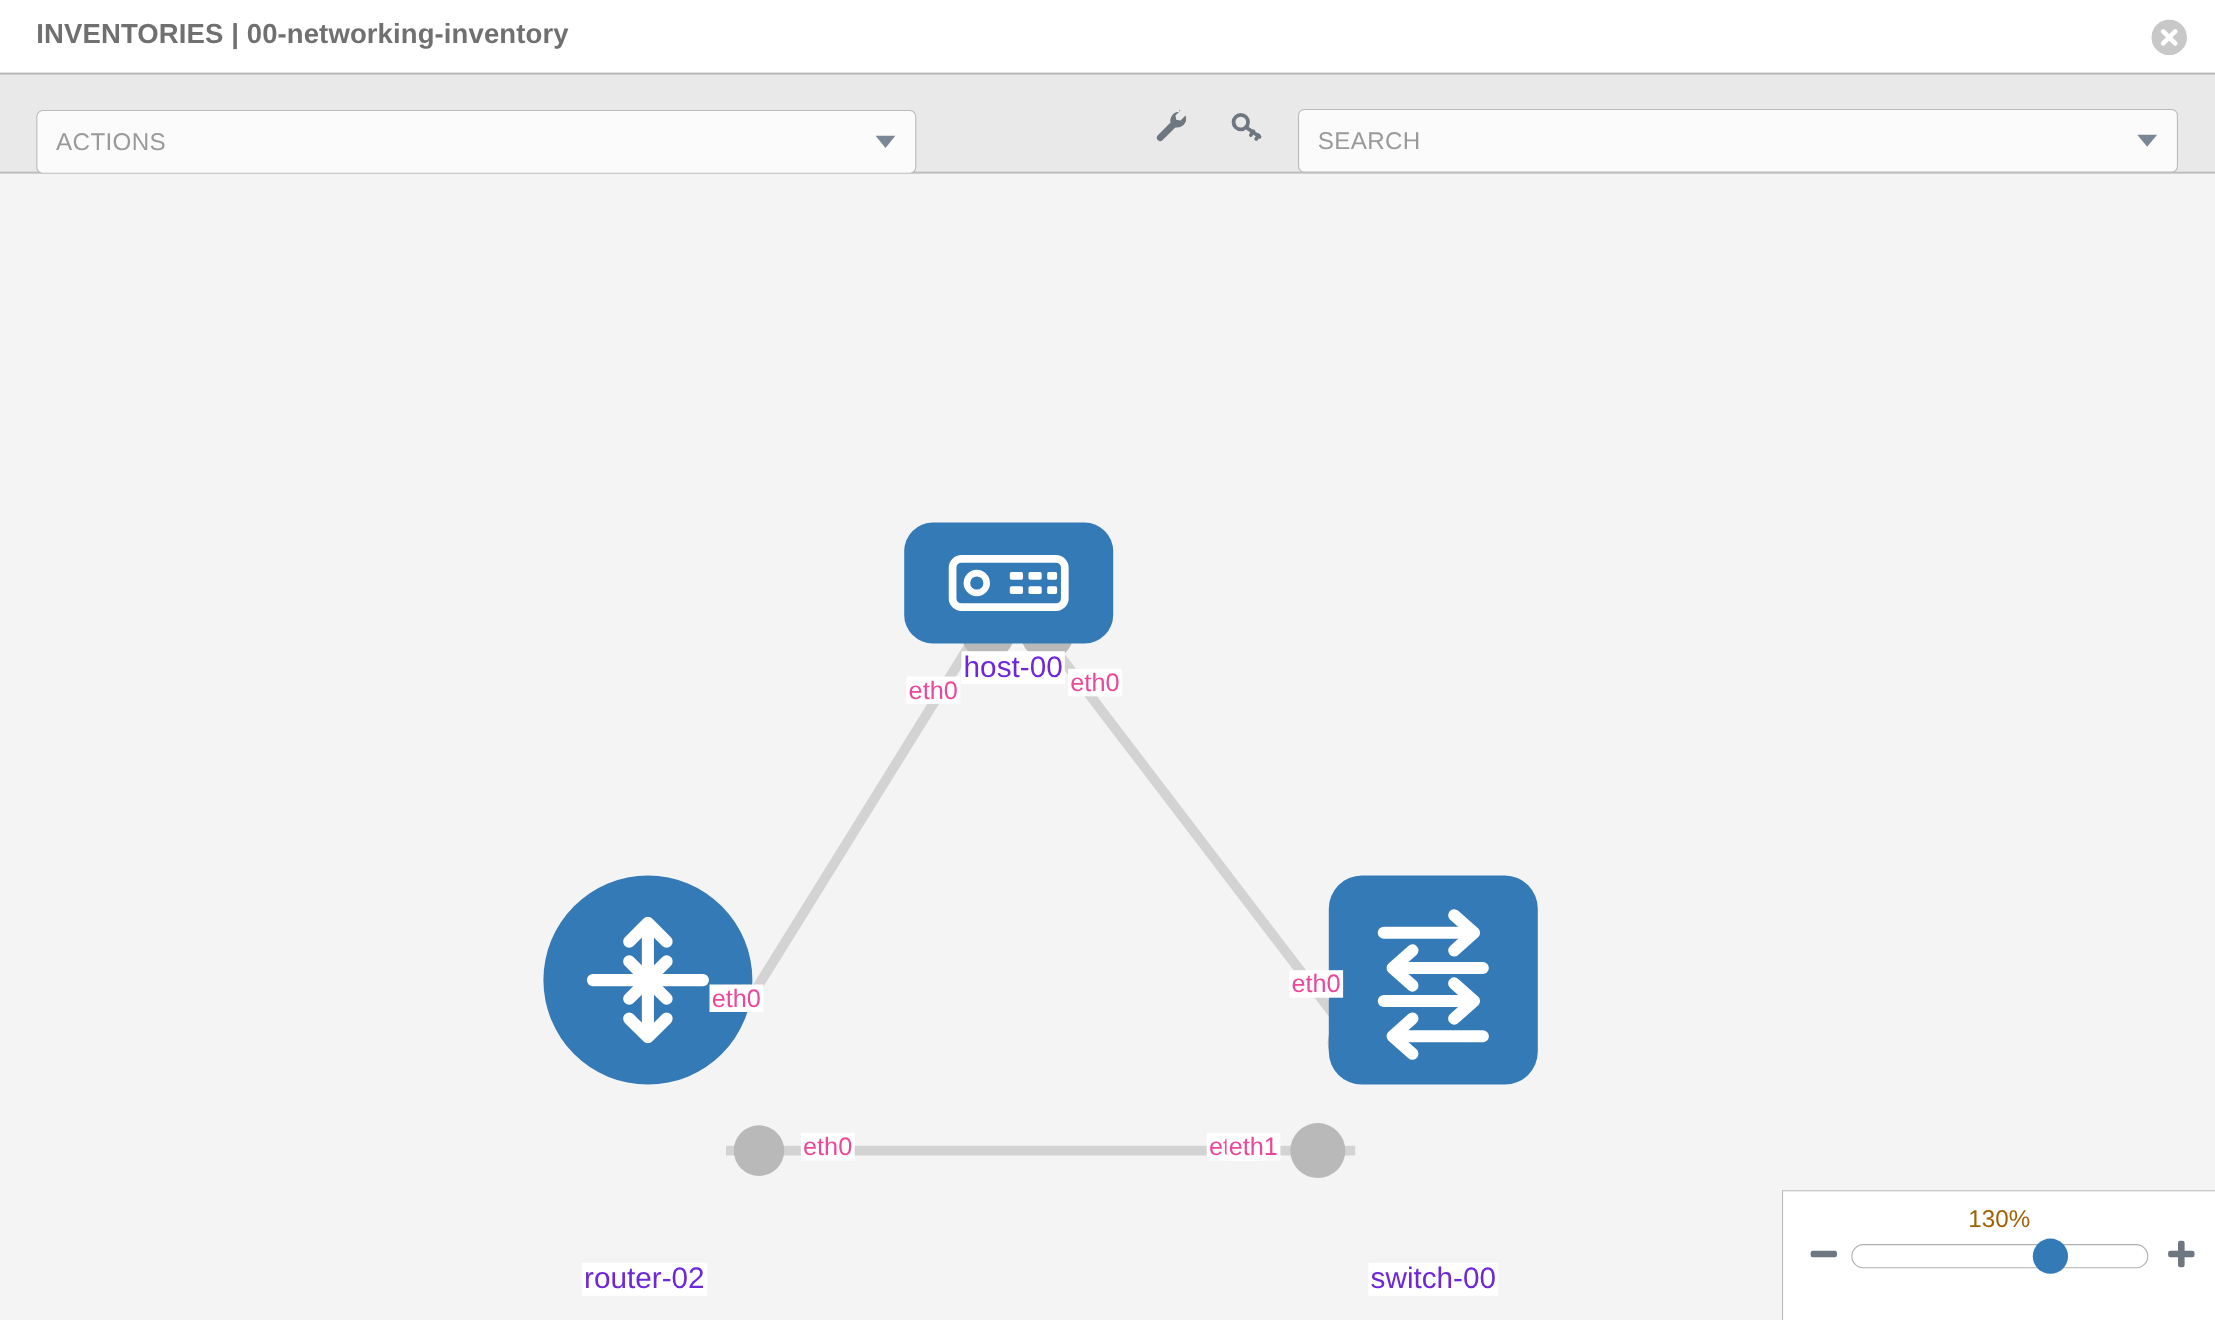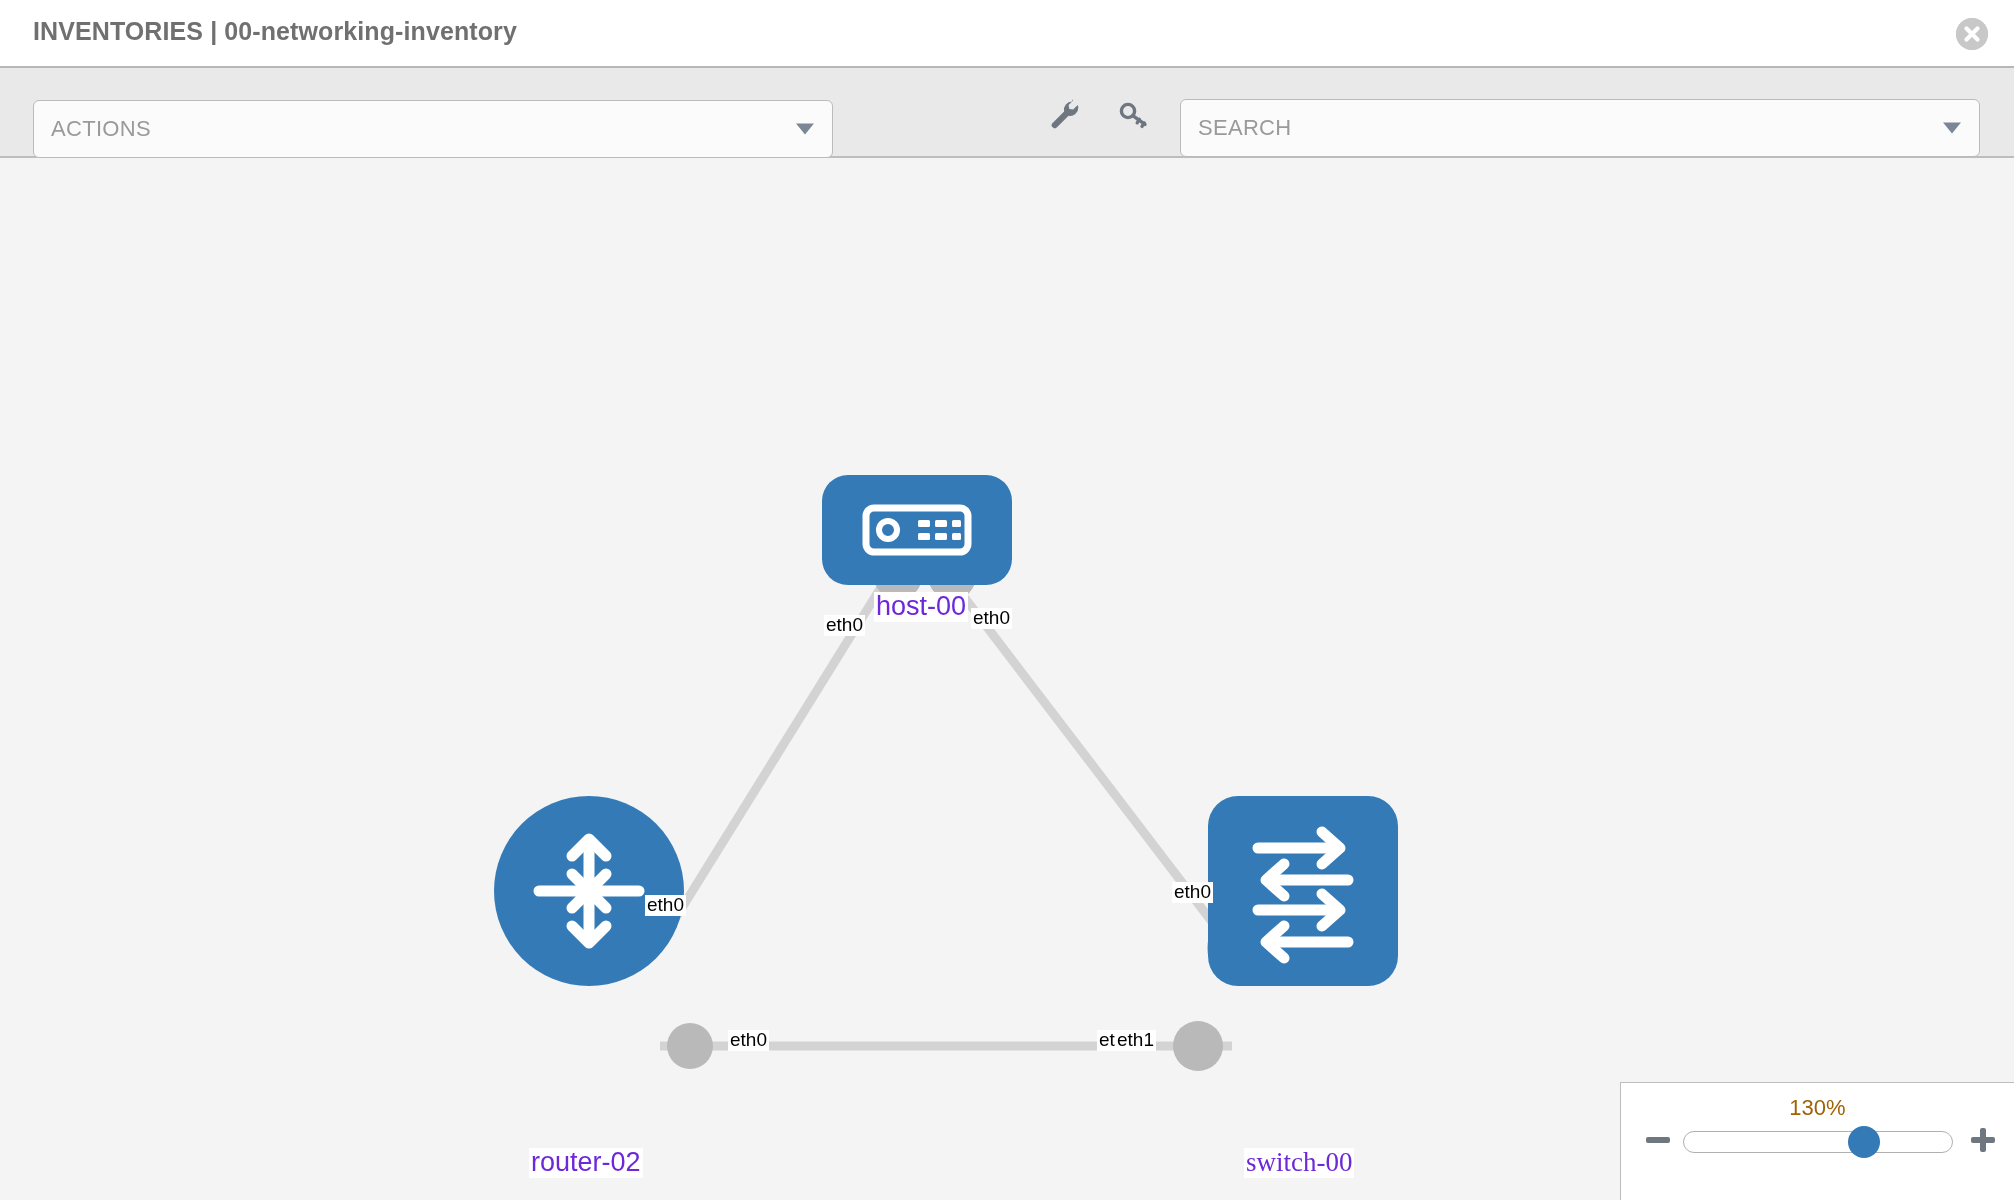--- a/index.html
+++ b/index.html
@@ -136,22 +136,22 @@
     font-size: 27px;
     color: #6d28d9;
     background: #ffffff;
     white-space: nowrap;
     padding: 0 2px;
     line-height: 1.1;
     cursor: pointer;
   }
   .iface-label {
     position: absolute;
-    font-size: 19px;
-    color: #000000;
+    font-size: 23px;
+    color: #ec4899;
     background: #ffffff;
     white-space: nowrap;
     padding: 0 2px;
     line-height: 1.1;
     cursor: pointer;
   }
 
   
   .zoom-panel {
     position: absolute;
@@ -323,21 +323,21 @@
           <path d="M1322 736 L1340 752 L1322 768"></path>
 
           <path d="M1348 784 L1268 784"></path>
           <path d="M1284 768 L1266 784 L1284 800"></path>
         </g>
       </g>
     </svg>
 
     <div class="node-label" style="left:874px; top:434px;">host-00</div>
     <div class="node-label" style="left:529px; top:990px;">router-02</div>
-    <div class="node-label" style="left:1244px; top:990px;font-family:Liberation Serif, serif;">switch-00</div>
+    <div class="node-label" style="left:1244px; top:990px;">switch-00</div>
 
     <div class="iface-label" style="left:824px; top:457px;">eth0</div>
     <div class="iface-label" style="left:971px; top:450px;">eth0</div>
     <div class="iface-label" style="left:645px; top:737px;">eth0</div>
     <div class="iface-label" style="left:1172px; top:724px;">eth0</div>
     <div class="iface-label" style="left:728px; top:872px;">eth0</div>
     <div class="iface-label" style="left:1097px; top:872px;">eth0</div>
     <div class="iface-label" style="left:1115px; top:872px;">eth1</div>
 
     <div class="zoom-panel" style="top:924px;">

